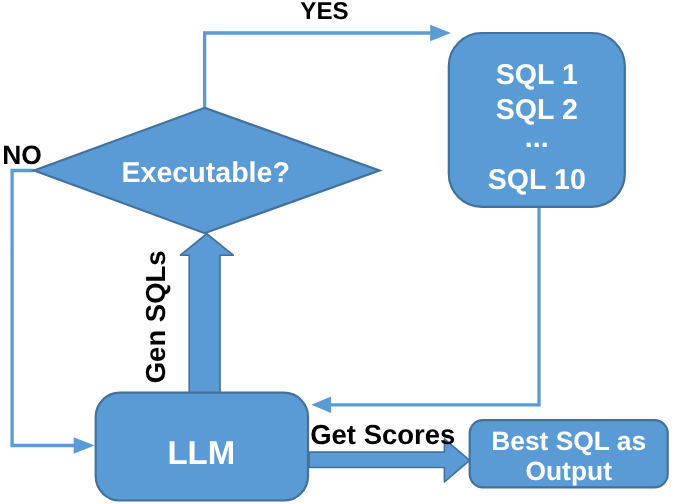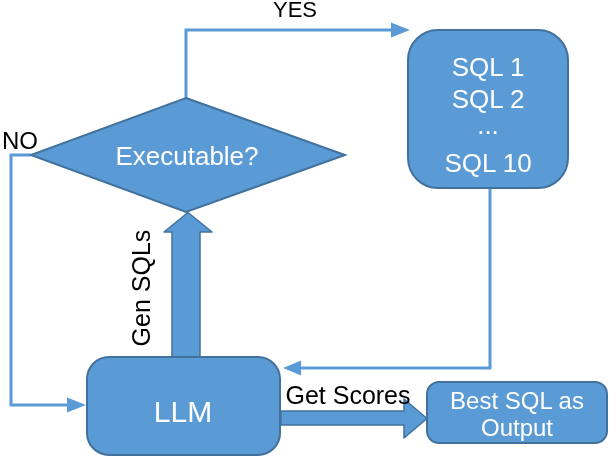--- a/index.html
+++ b/index.html
@@ -6,20 +6,21 @@
     margin: 0;
     padding: 0;
     background: #ffffff;
   }
   .canvas {
     position: relative;
     width: 614px;
     height: 458px;
     background: #ffffff;
     overflow: hidden;
+    font-weight: bold;
   }
   svg { display: block; }
   text {
     font-family: "Liberation Sans", sans-serif;
   }
   .shape {
     fill: #5B9BD5;
     stroke: #41719C;
     stroke-width: 2;
   }

